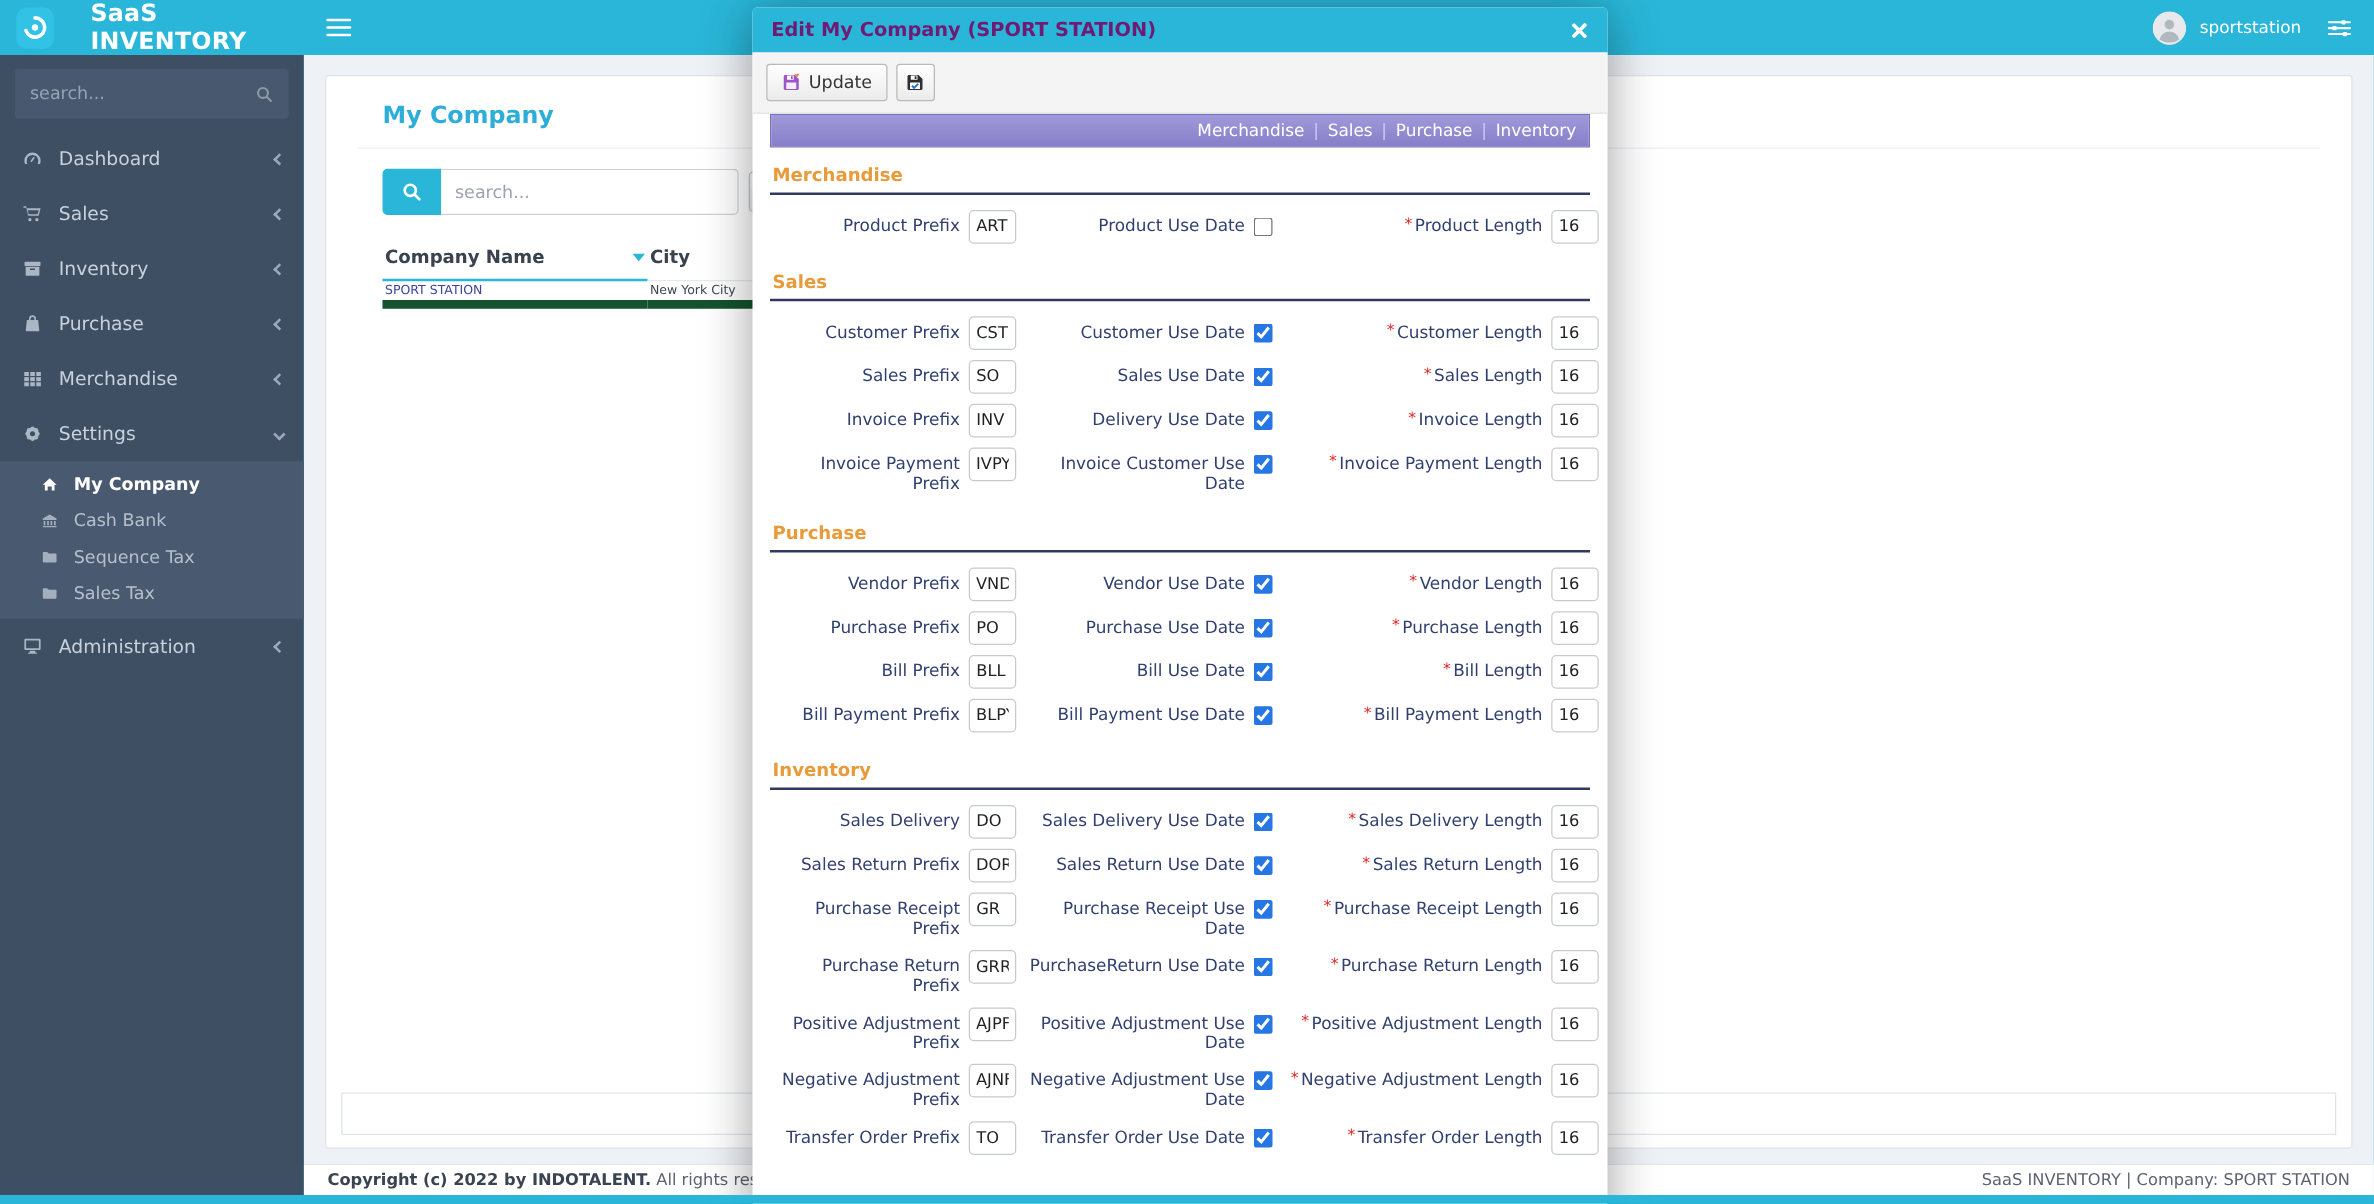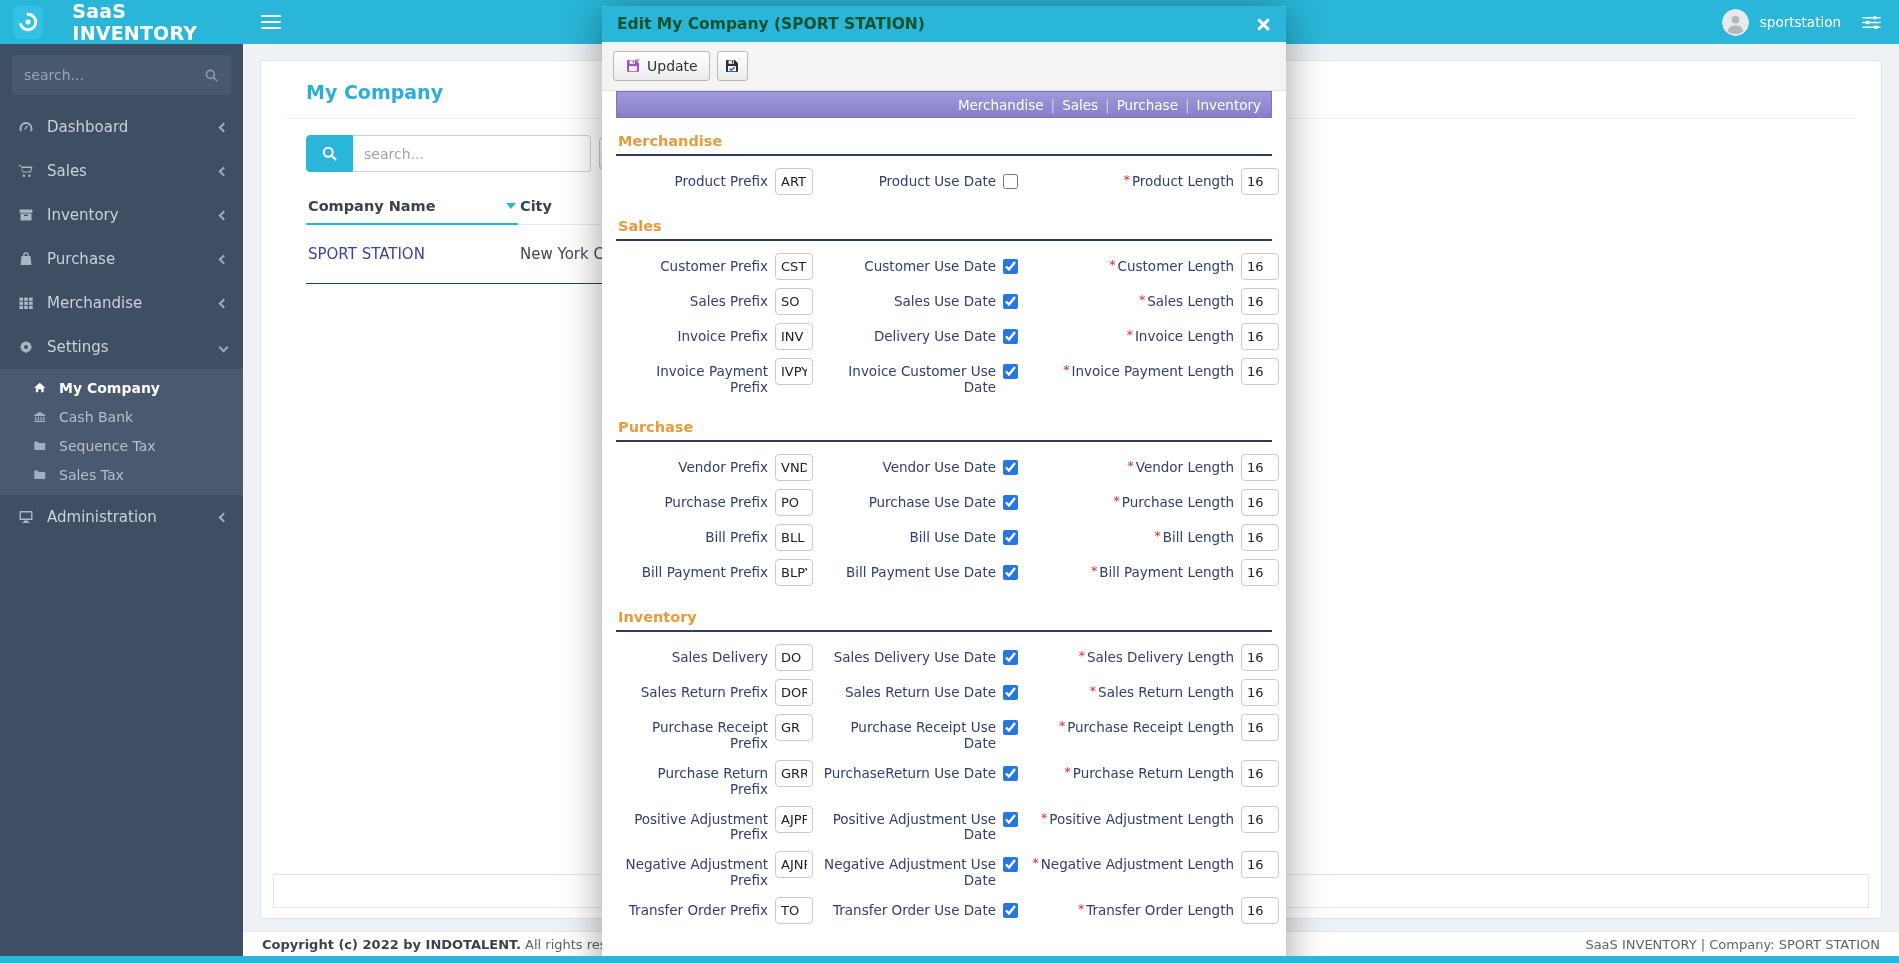--- a/index.html
+++ b/index.html
@@ -41,39 +41,39 @@
   .searchbar { display:flex; align-items:center; margin:16px 0 18px; }
   .search-btn { width:47px; height:37px; background:#29b6d8; border:1px solid #29b6d8; border-radius:4px 0 0 4px; display:flex; align-items:center; justify-content:center; cursor:pointer; }
   .search-input { width:238px; height:37px; border:1px solid #ccd2d8; border-left:none; border-radius:0 4px 4px 0; padding:0 11px; font-size:14px; color:#666; font-family:inherit; outline:none; }
   .search-input::placeholder { color:#9aa3ad; }
   .mini-btn { width:36px; height:33px; margin-left:8px; border:1px solid #c3c8ce; border-radius:4px; background:linear-gradient(#ffffff,#ececec); display:flex; align-items:center; justify-content:center; cursor:pointer; }
   .mini-btn:first-of-type { margin-left:17px; }
   table.company { border-collapse:collapse; width:640px; }
   table.company th { text-align:left; font-size:14.5px; color:#39424f; padding:8px 2px 9px; border-bottom:1px solid #e6e9ec; }
   table.company th.sorted { border-bottom:2px solid #29b6d8; }
   th .sort-arrow { float:right; margin-top:5px; width:0; height:0; border-left:5px solid transparent; border-right:5px solid transparent; border-top:6px solid #29b6d8; }
-  table.company td { font-size:15px; padding:20px 2px; border-bottom:1px solid #14532d; }
+  table.company td { font-size:10px; padding:2px 2px; border-bottom:7px solid #14532d; }
   td.link { color:#3a44a0; cursor:pointer; }
   td.plain { color:#3f4756; }
   col.c1 { width:212px; }
 
   .pagi { position:absolute; left:12px; right:12px; bottom:10px; height:34px; border:1px solid #e0e4e9; background:#fff; display:flex; align-items:center; gap:9px; padding:0 10px;flex-direction:column; }
   .pagi select { height:27px; width:66px; border:1px solid #c6c9ce; border-radius:3px; font-size:13.5px; font-family:inherit; color:#333; padding:0 3px; }
   .pg-btn { display:flex; align-items:center; cursor:pointer; padding:0 2px; }
   .pg-label { font-size:14px; color:#3c4450; margin-left:8px;text-align:right; }
   .pg-input { width:90px; height:27px; border:1px solid #c6c9ce; border-radius:3px; font-size:13.5px; padding:0 7px; font-family:inherit; color:#333; outline:none; }
   .pg-of { font-size:13.5px; color:#3c4450; }
 
   .footer { position:absolute; left:243px; right:0; bottom:7px; height:25px; background:#fff; border-top:1px solid #e4e7ea; display:flex; align-items:center; justify-content:space-between; padding:0 19px; z-index:3; }
   .footer .left { font-size:13px; color:#5a6470; }
   .footer .left b { color:#3a4350; }
   .footer .right { font-size:13px; color:#5a6470; }
 
   .modal { position:absolute; left:602px; top:6px; width:684px; height:1200px; background:#fff; border-radius:4px 4px 0 0; box-shadow:0 5px 40px rgba(0,0,0,.38); z-index:50; display:flex; flex-direction:column; }
-  .modal-header { height:36px; background:#29b6d8; border-radius:4px 4px 0 0; display:flex; align-items:center; padding:0 15px; color:#14532d; font-size:15.5px; font-weight:600; flex:0 0 auto; }
+  .modal-header { height:36px; background:#29b6d8; border-radius:4px 4px 0 0; display:flex; align-items:center; padding:0 15px; color:#701a75; font-size:15.5px; font-weight:600; flex:0 0 auto; }
   .modal-close { margin-left:auto; position:relative; width:15px; height:15px; cursor:pointer; }
   .modal-close::before,.modal-close::after { content:""; position:absolute; left:6px; top:0; width:3.2px; height:15px; background:#fff; border-radius:1px; }
   .modal-close::before { transform:rotate(45deg); }
   .modal-close::after { transform:rotate(-45deg); }
   .modal-toolbar { background:#f4f4f4; border-bottom:1px solid #e3e3e3; padding:9px 11px; display:flex; gap:7px; flex:0 0 auto; }
   .btn { border:1px solid #b9b9b9; border-radius:3px; background:linear-gradient(#ffffff,#ebebeb); height:30px; display:inline-flex; align-items:center; gap:6px; padding:0 11px; font-size:14px; color:#333; cursor:pointer; font-family:inherit;justify-content:space-between; }
   .btn.icon-only { width:31px; padding:0; justify-content:center; }
   .modal-body { padding:0 14px; overflow:hidden; }
   .tabs { display:flex; margin-top:13px; padding-left:20px; border-bottom:1px solid #d2d6db; }
   .tab { padding:7px 17px 8px; font-size:14.5px; font-weight:600; color:#3f4752; background:#fff; border:1px solid #d2d6db; border-bottom:1px solid #d2d6db; border-radius:3px 3px 0 0; margin-bottom:-1px; margin-right:-1px; cursor:pointer; }

